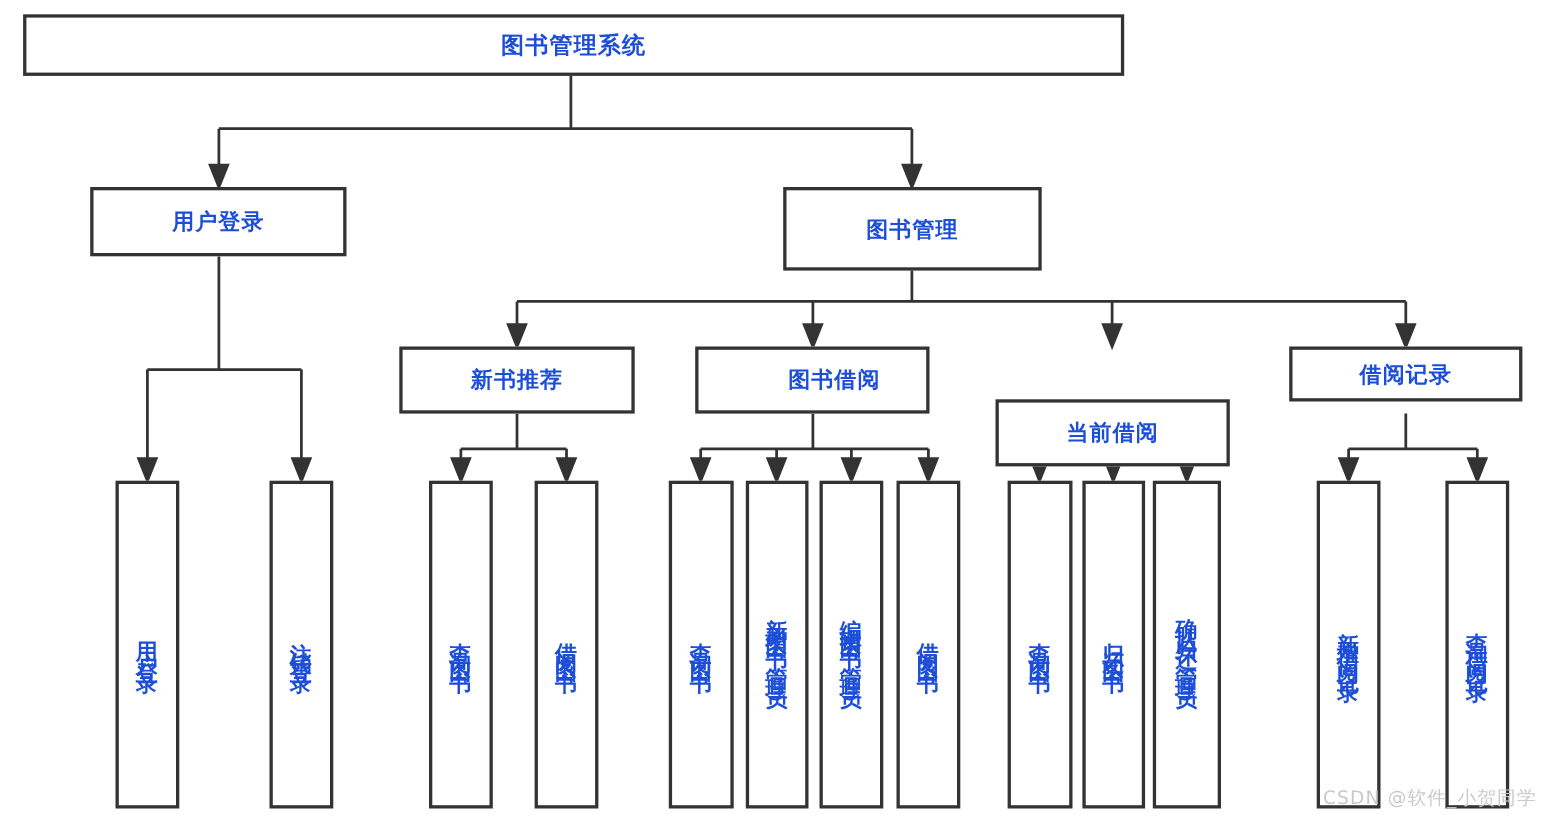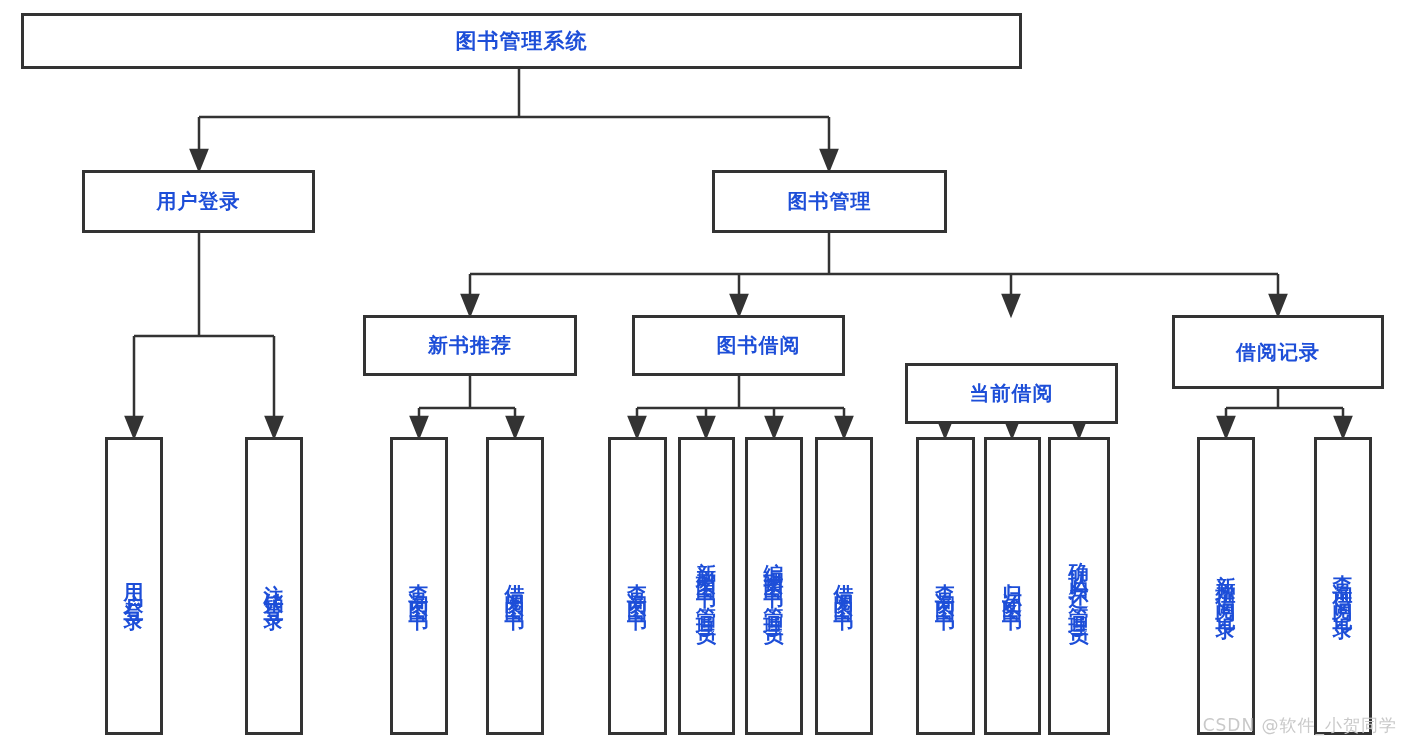--- a/index.html
+++ b/index.html
@@ -113,34 +113,34 @@
     </g>
   </svg>
 
   <div class="node h root" style="left:21px;top:13px;width:1001px;height:56px;">
     <span class="lbl">图书管理系统</span>
   </div>
 
   <div class="node h" style="left:82px;top:170px;width:233px;height:63px;">
     <span class="lbl">用户登录</span>
   </div>
-  <div class="node h" style="left:712px;top:170px;width:235px;height:63px;">
+  <div class="node h" style="left:712px;top:170px;width:235px;height:76px;">
     <span class="lbl">图书管理</span>
   </div>
 
   <div class="node h" style="left:363px;top:315px;width:214px;height:61px;">
     <span class="lbl">新书推荐</span>
   </div>
   <div class="node h" style="left:632px;top:315px;width:213px;height:61px;padding-left:40px;">
     <span class="lbl">图书借阅</span>
   </div>
   <div class="node h" style="left:905px;top:315px;width:213px;height:61px;margin-top:48px;">
     <span class="lbl">当前借阅</span>
   </div>
-  <div class="node h" style="left:1172px;top:315px;width:212px;height:74px;">
+  <div class="node h" style="left:1172px;top:315px;width:212px;height:50px;">
     <span class="lbl">借阅记录</span>
   </div>
 
   <div class="node v" style="left:105px;top:437px;width:58px;height:298px;">
     <span class="lbl">用户登录</span>
   </div>
   <div class="node v" style="left:245px;top:437px;width:58px;height:298px;">
     <span class="lbl">注销登录</span>
   </div>
 

